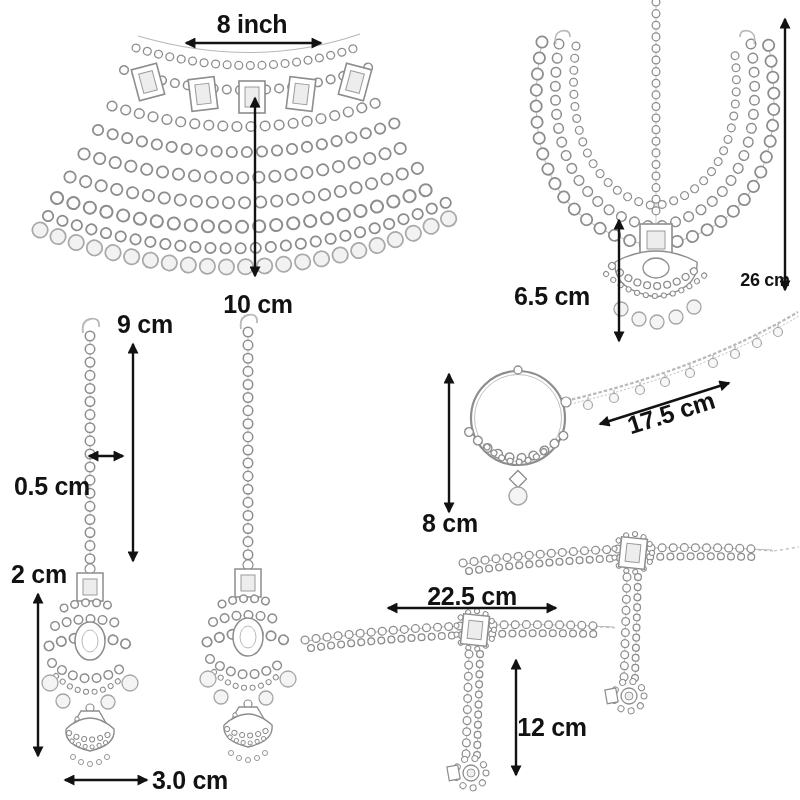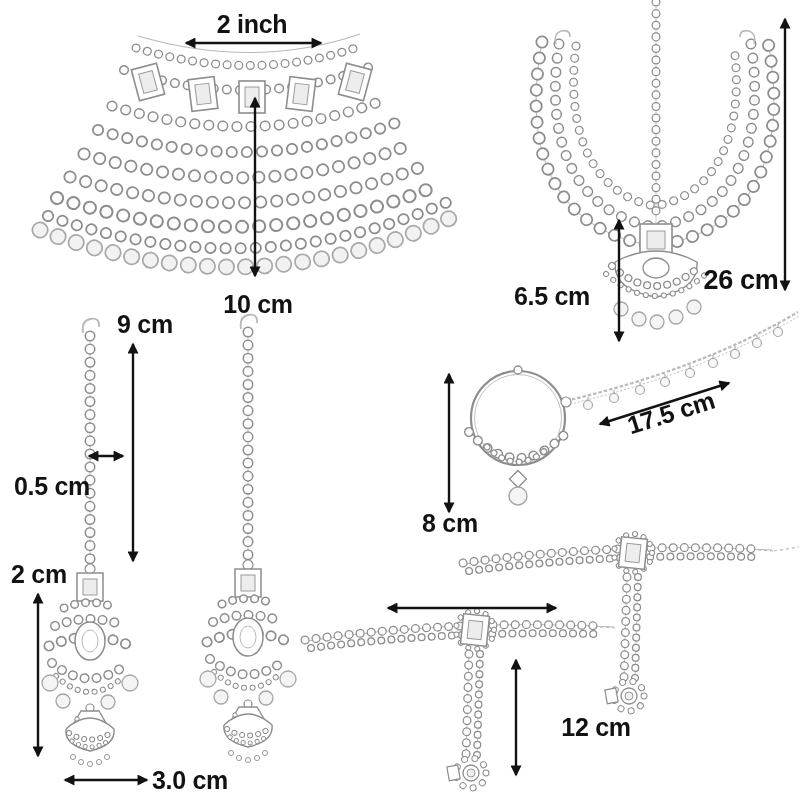--- a/index.html
+++ b/index.html
@@ -5,21 +5,21 @@
   html,body{margin:0;padding:0;background:#fff;}
   #canvas{
     position:relative;width:800px;height:800px;background:#ffffff;overflow:hidden;
     font-family:"Liberation Sans",sans-serif;
   }
   #art{position:absolute;left:0;top:0;}
   .dim-label{
     position:absolute;transform:translate(-50%,-50%);
     font-size:25px;font-weight:600;color:#121212;white-space:nowrap;letter-spacing:-0.3px;
   }
-  .dim-label.big{font-size:27px;}
+  .dim-label.big{font-size:18px;margin-left:24px;}
   .dim-label.rot{transform:translate(-50%,-50%) rotate(-17.5deg);}
   
   .lg{fill:none;stroke:#8d8d8d;stroke-linecap:round;}
   .lw{fill:none;stroke:#fdfdfd;stroke-linecap:round;}
   .pg{fill:none;stroke:#a9a9a9;stroke-linecap:round;}
   .pw{fill:none;stroke:#f2f2f2;stroke-linecap:round;}
   .ol{fill:#ffffff;stroke:#8d8d8d;}
   .thin{fill:none;stroke:#b9b9b9;}
   .pearl{fill:#f4f4f4;stroke:#a5a5a5;}
   .arr{stroke:#121212;stroke-width:2.4;}
@@ -232,25 +232,26 @@
     <line class="arr" marker-start="url(#ah)" marker-end="url(#ah)" x1="89" y1="456" x2="123" y2="456"></line>
     <line class="arr" marker-start="url(#ah)" marker-end="url(#ah)" x1="38" y1="594" x2="38" y2="756"></line>
     <line class="arr" marker-start="url(#ah)" marker-end="url(#ah)" x1="65" y1="780" x2="147" y2="780"></line>
     <line class="arr" marker-start="url(#ah)" marker-end="url(#ah)" x1="600" y1="424" x2="729" y2="383"></line>
     <line class="arr" marker-start="url(#ah)" marker-end="url(#ah)" x1="449" y1="374" x2="449" y2="512"></line>
     <line class="arr" marker-start="url(#ah)" marker-end="url(#ah)" x1="388" y1="608" x2="556" y2="608"></line>
     <line class="arr" marker-start="url(#ah)" marker-end="url(#ah)" x1="516" y1="660" x2="516" y2="775"></line>
   </g>
 </svg>
 
-<div class="dim-label" style="left:252px;top:24px;">2 inch</div>
+<div class="dim-label" style="left:252px;top:24px;">8 inch</div>
 <div class="dim-label" style="left:258px;top:304px;">10 cm</div>
 <div class="dim-label big" style="left:741px;top:280px;">26 cm</div>
 <div class="dim-label" style="left:552px;top:296px;">6.5 cm</div>
 <div class="dim-label" style="left:145px;top:324px;">9 cm</div>
 <div class="dim-label" style="left:52px;top:456px;margin-top:30px;">0.5 cm</div>
 <div class="dim-label" style="left:39px;top:574px;">2 cm</div>
 <div class="dim-label" style="left:190px;top:780px;">3.0 cm</div>
 <div class="dim-label rot" style="left:671px;top:413px;">17.5 cm</div>
 <div class="dim-label" style="left:450px;top:523px;">8 cm</div>
-<div class="dim-label" style="left:552px;top:727px;margin-left:44px;">12 cm</div>
+<div class="dim-label" style="left:472px;top:596px;">22.5 cm</div>
+<div class="dim-label" style="left:552px;top:727px;">12 cm</div>
 
 </div>
 
 </body></html>

